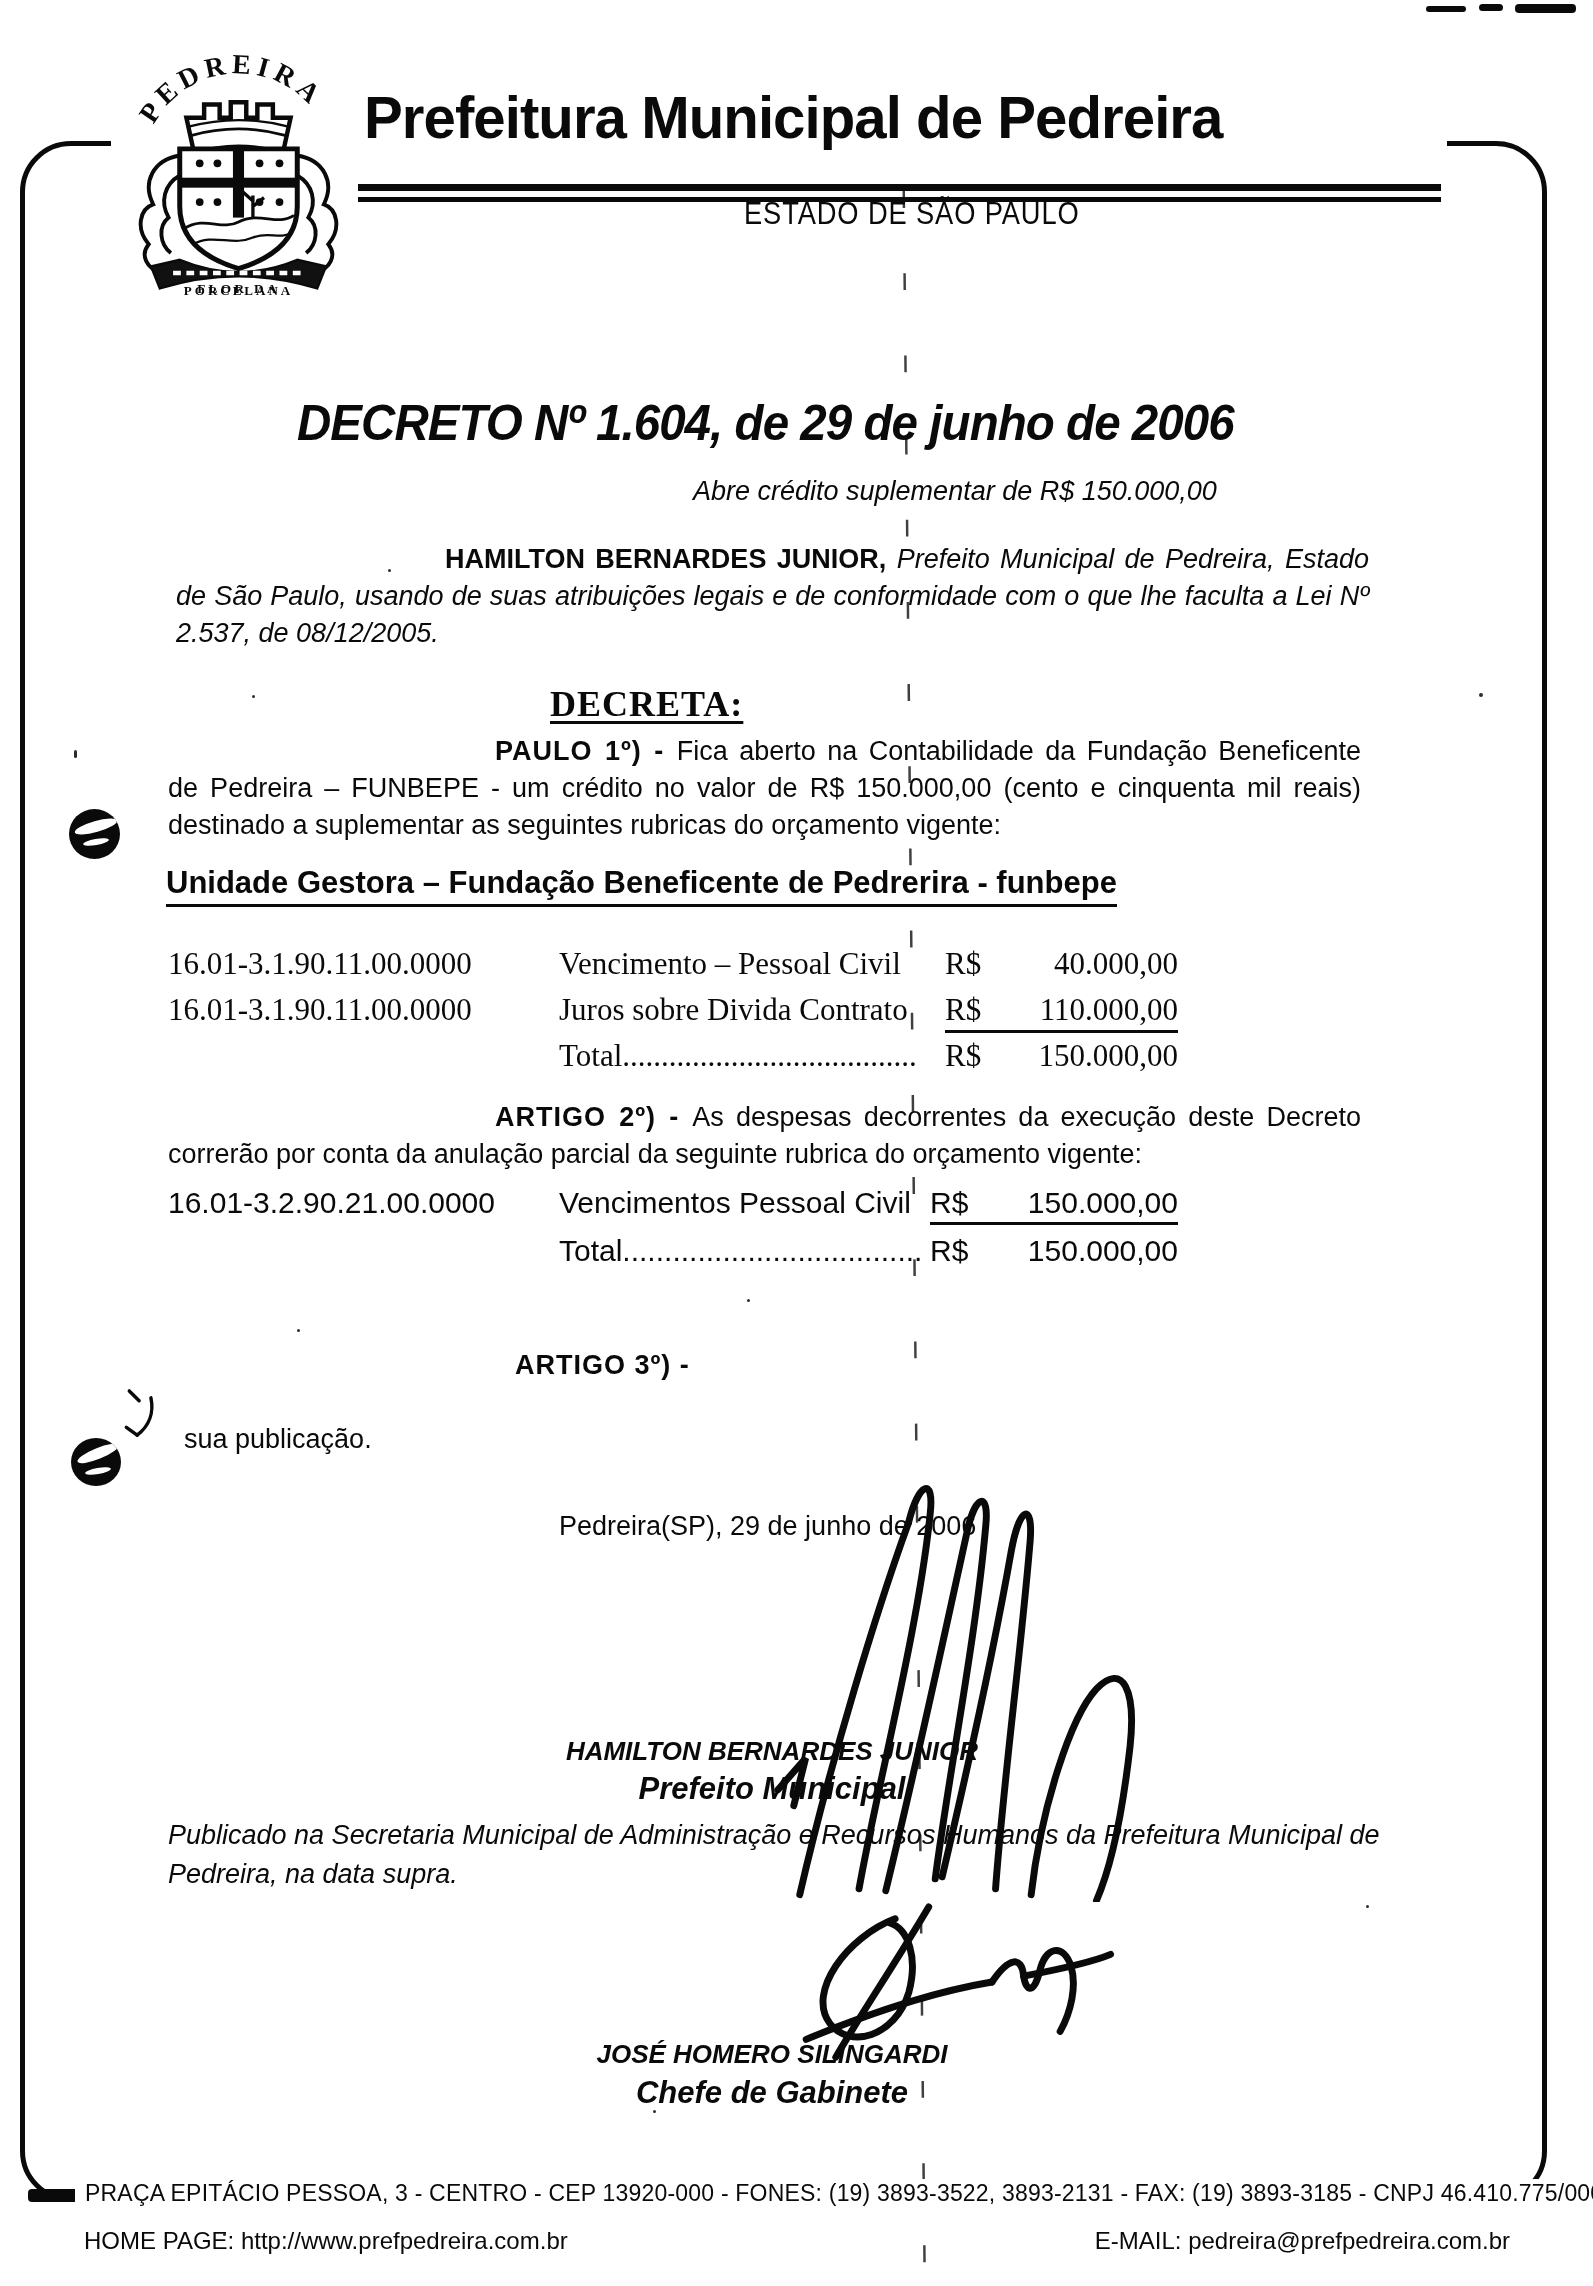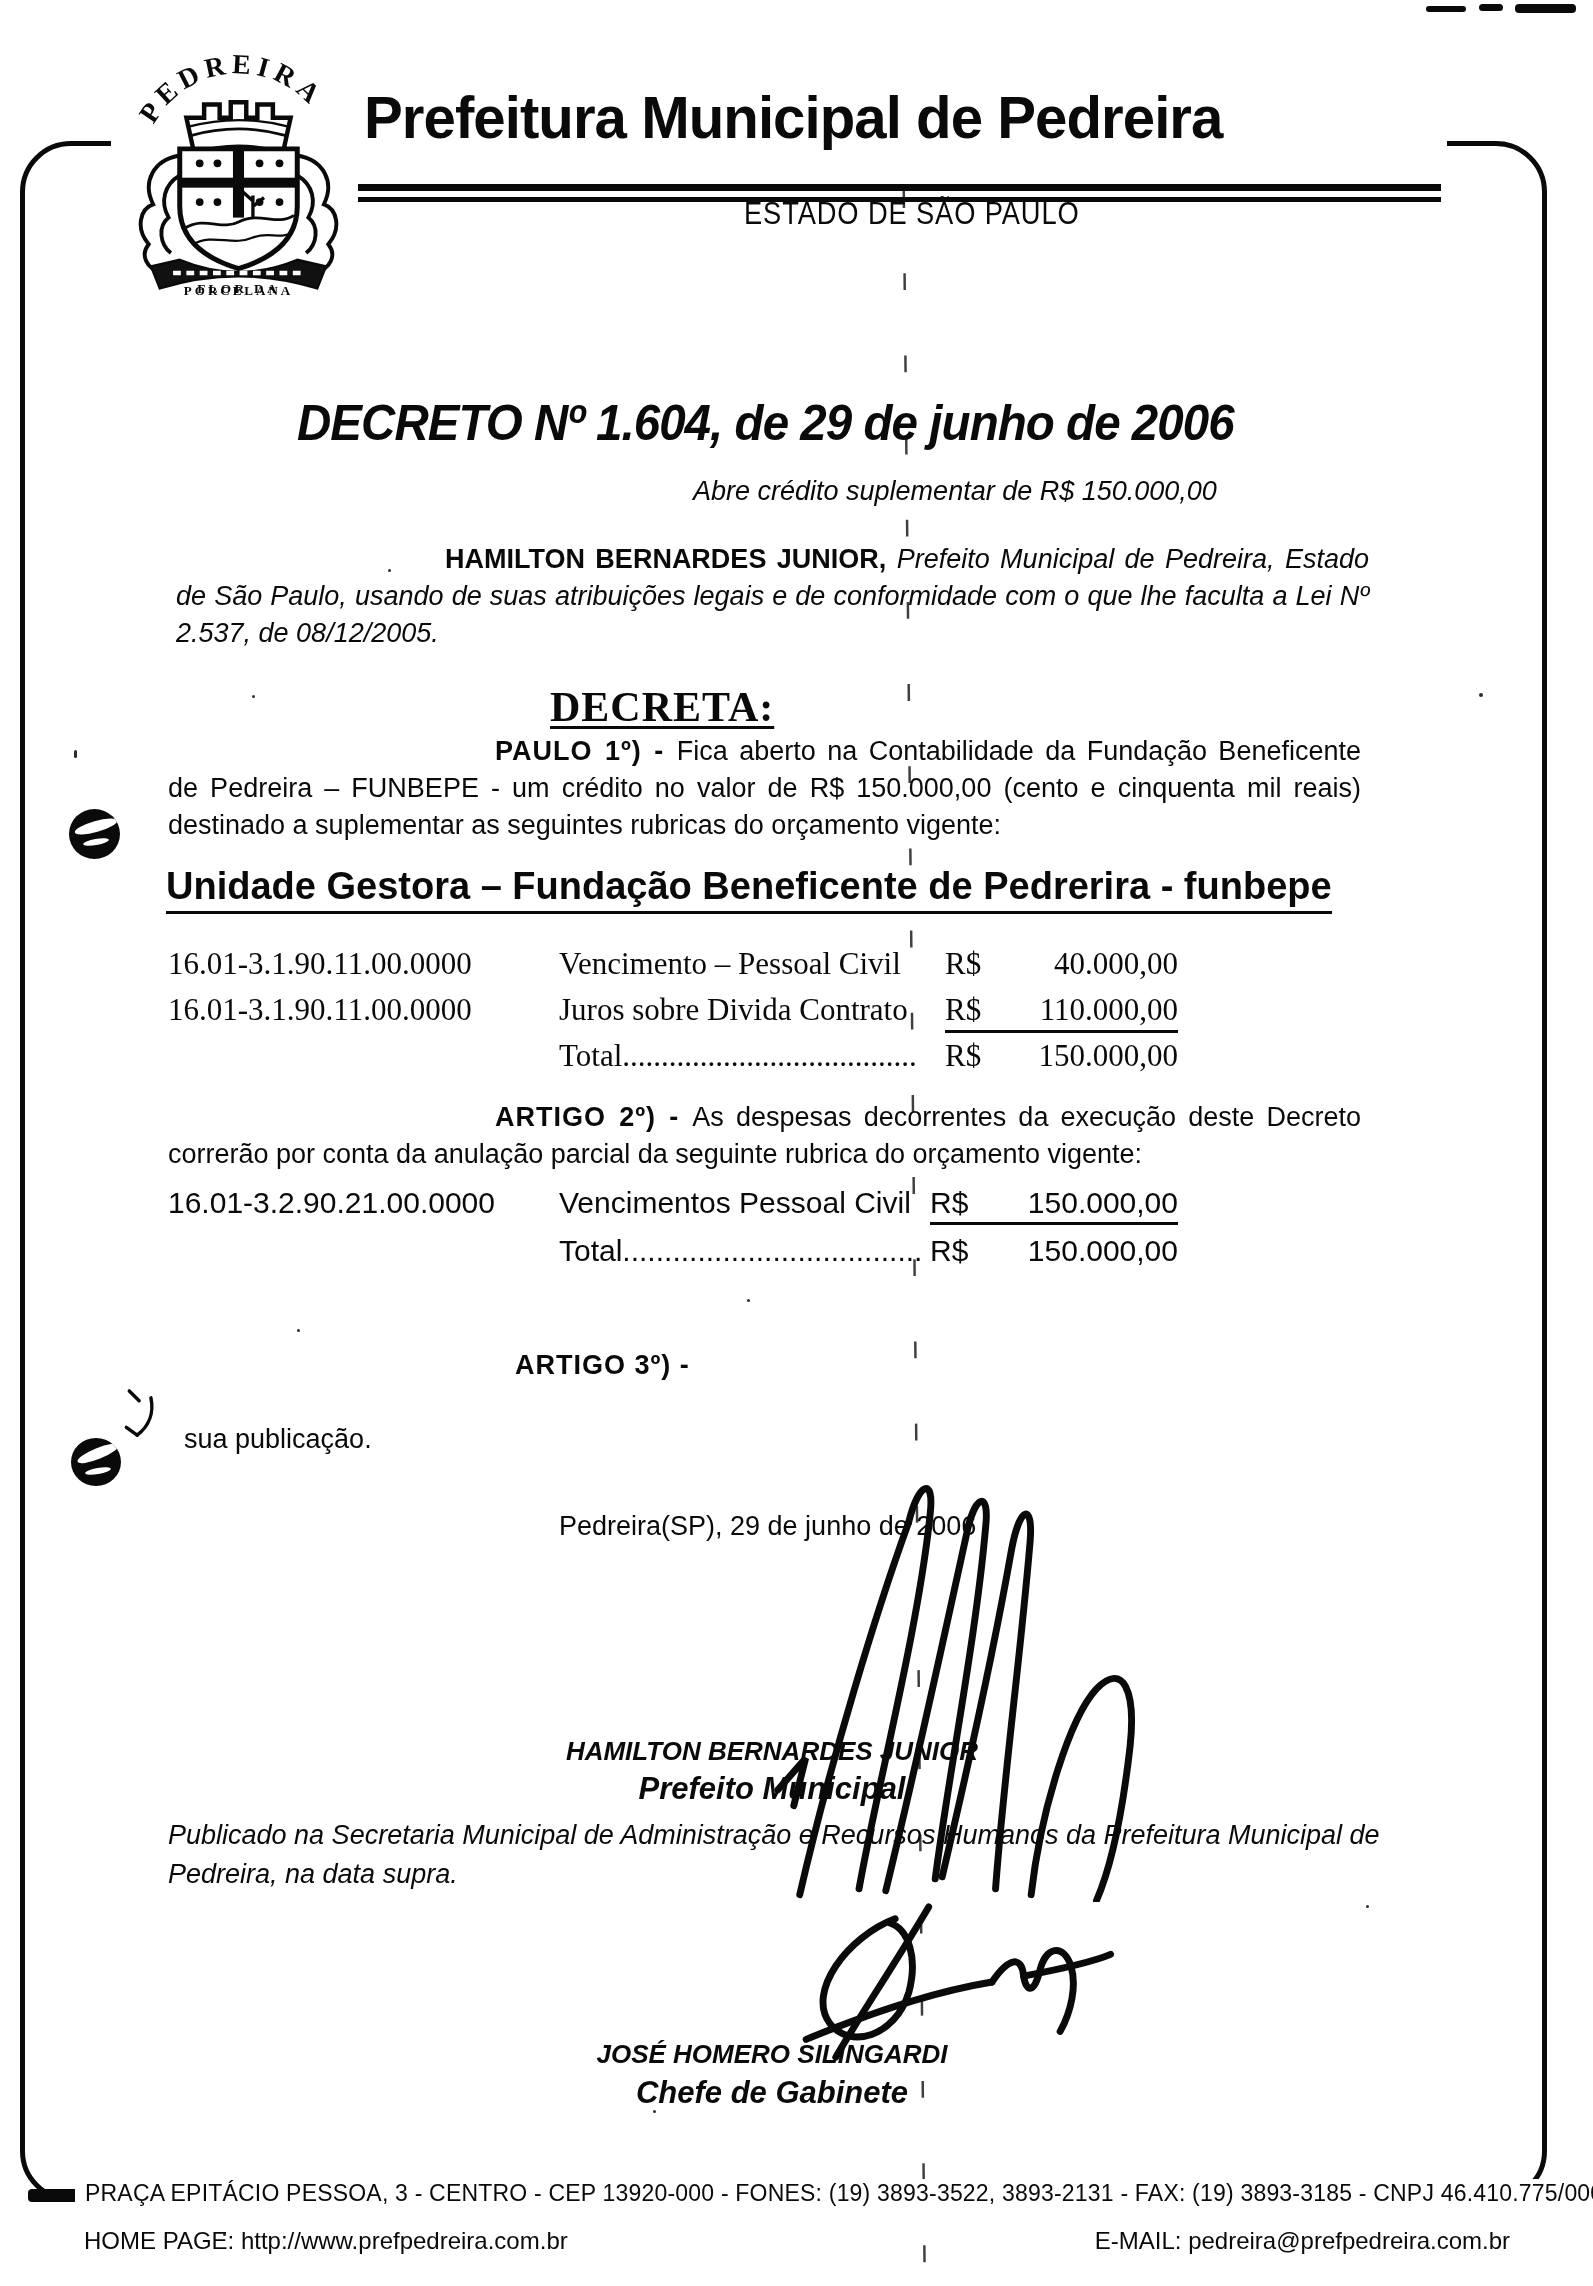--- a/index.html
+++ b/index.html
@@ -37,28 +37,28 @@
     font-size:27px;font-style:italic;white-space:nowrap;
   }
   .body-par{
     width:1193px;font-size:27px;line-height:37px;text-align:justify;
   }
   .preamble{left:168px;top:533px;text-indent:269px;}
   .preamble .name{font-weight:bold;}
   .preamble .rest{font-style:italic;}
   .decreta{
     left:550px;top:683px;font-family:"Liberation Serif",serif;
-    font-size:42px;font-weight:bold;text-decoration:underline;
+    font-size:36px;font-weight:bold;text-decoration:underline;
     text-underline-offset:5px;text-decoration-thickness:3px;letter-spacing:1px;
   }
   .artigo1{left:168px;top:733px;text-indent:327px;}
   .artigo2{left:168px;top:1099px;text-indent:327px;}
   .artigo-label{font-weight:bold;letter-spacing:1px;}
   .unidade{
-    left:166px;top:865px;font-size:38px;font-weight:bold;
+    left:166px;top:865px;font-size:31px;font-weight:bold;
     border-bottom:3.5px solid #0a0a0a;padding-bottom:3px;white-space:nowrap;
   }
   
   .btable{left:168px;width:1010px;}
   .btable .trow{display:grid;grid-template-columns:391px 386px 1fr;align-items:baseline;}
   .t1{top:946px;font-family:"Liberation Serif",serif;font-size:31px;}
   .t1 .trow{height:46px;}
   .t2{top:1186px;font-size:30px;}
   .t2 .trow{height:48px;}
   .money{display:flex;justify-content:space-between;width:233px;}

